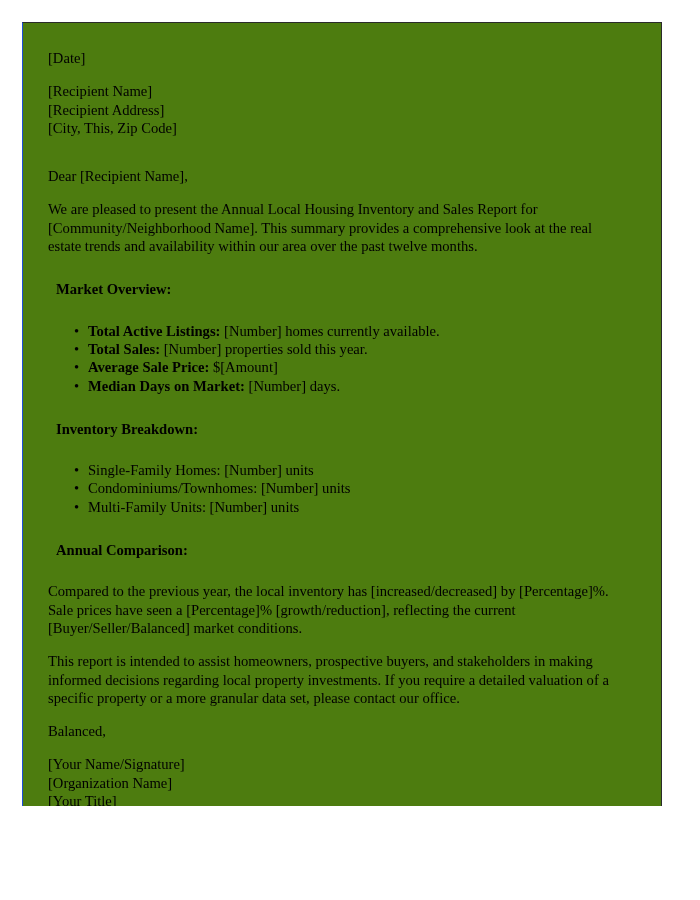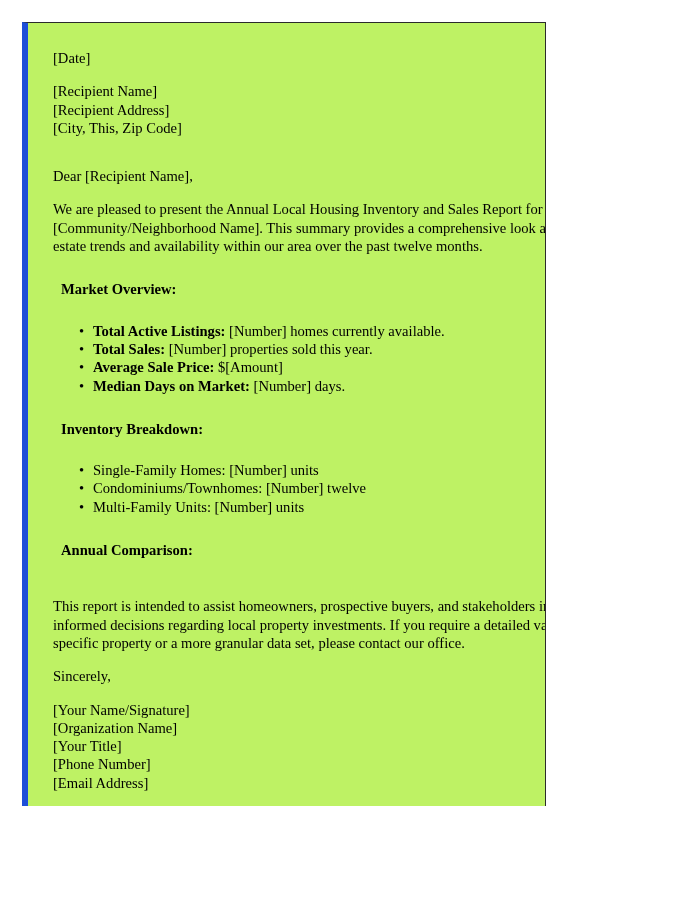--- a/index.html
+++ b/index.html
@@ -19,24 +19,24 @@
     width: 700px;
     height: 900px;
     background: #ffffff;
   }
 
   
   .letter-sheet {
     position: absolute;
     left: 22px;
     top: 22px;
-    width: 524px;
+    width: 640px;
     height: 784px;
-    background: #bef264;
-    border-left: 6px solid #1d4ed8;
+    background: #4d7c0f;
+    border-left: 1px solid #1d4ed8;
     border-top: 1px solid #2b2b2b;
     border-right: 1px solid #2b2b2b;
     border-bottom: none;
     box-sizing: border-box;
     overflow: hidden;
   }
 
   .letter-body {
     position: absolute;
     left: 25px;
@@ -139,38 +139,39 @@
       </ul>
 
       <div class="spacer-md"></div>
 
       <div class="heading">Inventory Breakdown:</div>
 
       <div class="spacer-sm"></div>
 
       <ul class="bullets">
         <li>Single-Family Homes: [Number] units</li>
-        <li>Condominiums/Townhomes: [Number] twelve</li>
+        <li>Condominiums/Townhomes: [Number] units</li>
         <li>Multi-Family Units: [Number] units</li>
       </ul>
 
       <div class="spacer-md"></div>
 
       <div class="heading">Annual Comparison:</div>
 
       <div class="spacer-sm"></div>
 
+      <p class="para">Compared to the previous year, the local inventory has [increased/decreased] by [Percentage]%. Sale prices have seen a [Percentage]% [growth/reduction], reflecting the current [Buyer/Seller/Balanced] market conditions.</p>
 
       <div class="spacer-sm"></div>
 
       <p class="para">This report is intended to assist homeowners, prospective buyers, and stakeholders in making informed decisions regarding local property investments. If you require a detailed valuation of a specific property or a more granular data set, please contact our office.</p>
 
       <div class="spacer-sm"></div>
 
-      <div class="line">Sincerely,</div>
+      <div class="line">Balanced,</div>
 
       <div class="spacer-sm"></div>
 
       <div class="block">
         <div class="line">[Your Name/Signature]</div>
         <div class="line">[Organization Name]</div>
         <div class="line">[Your Title]</div>
         <div class="line">[Phone Number]</div>
         <div class="line">[Email Address]</div>
       </div>

